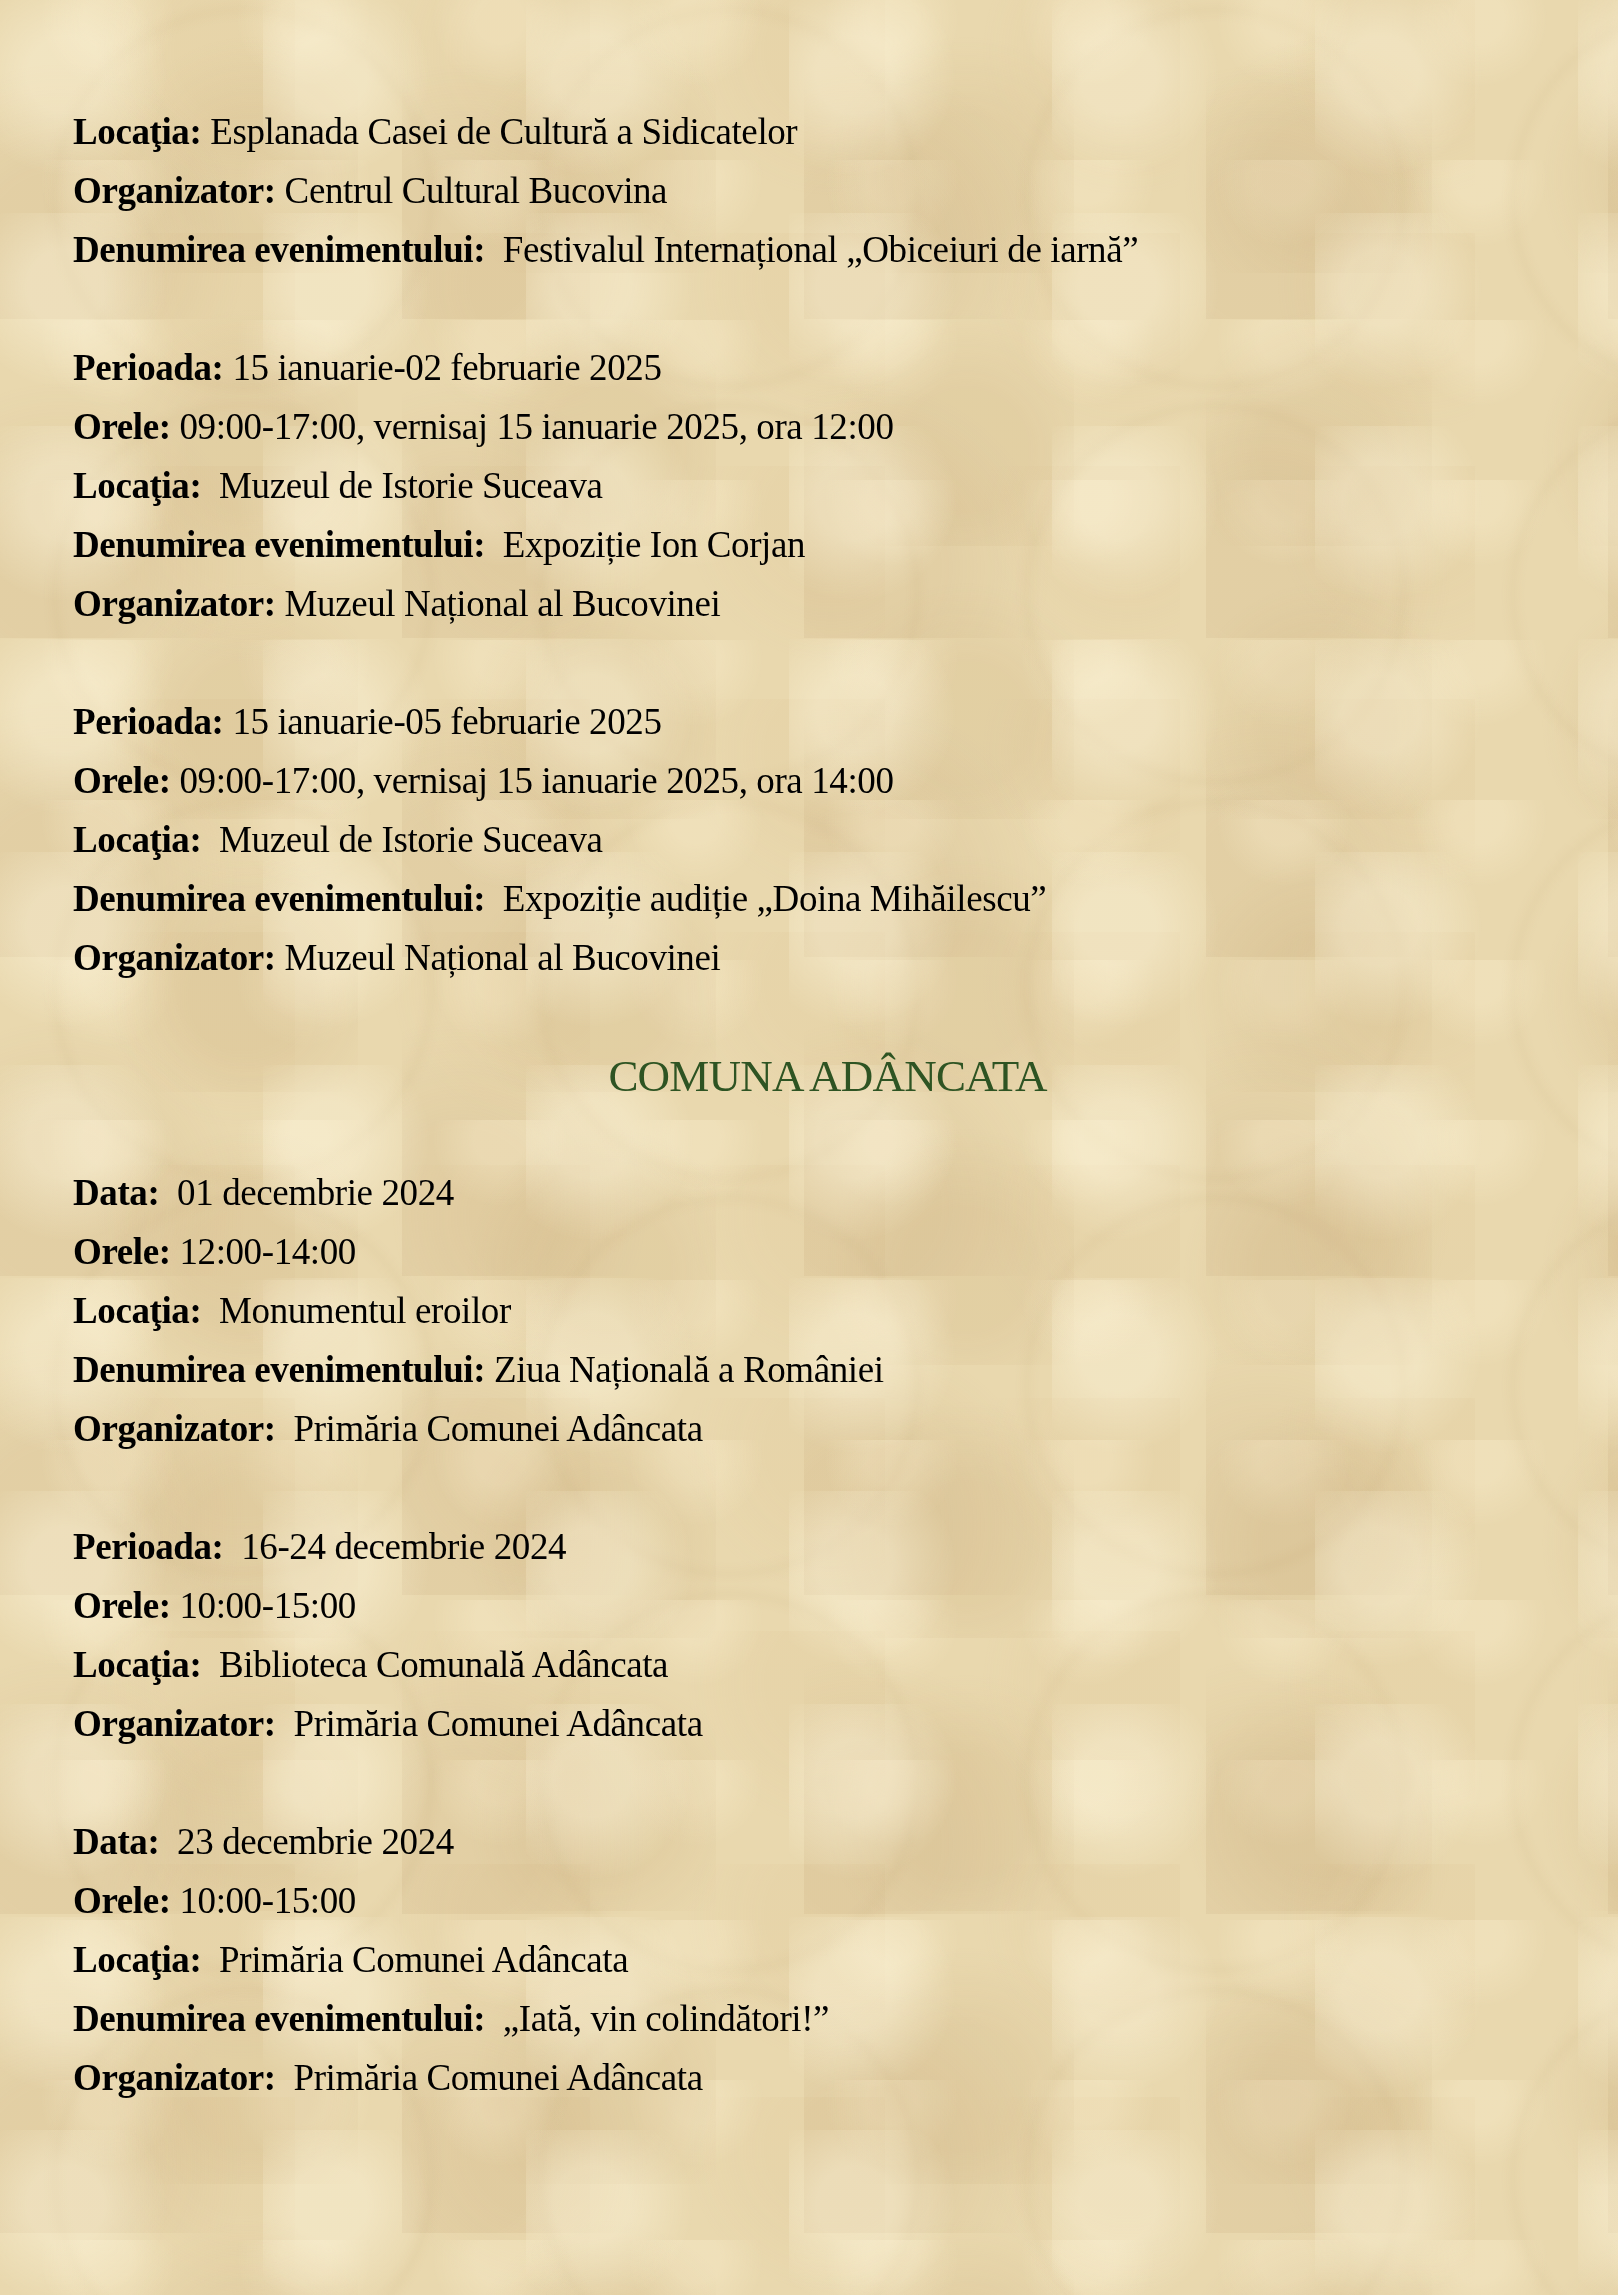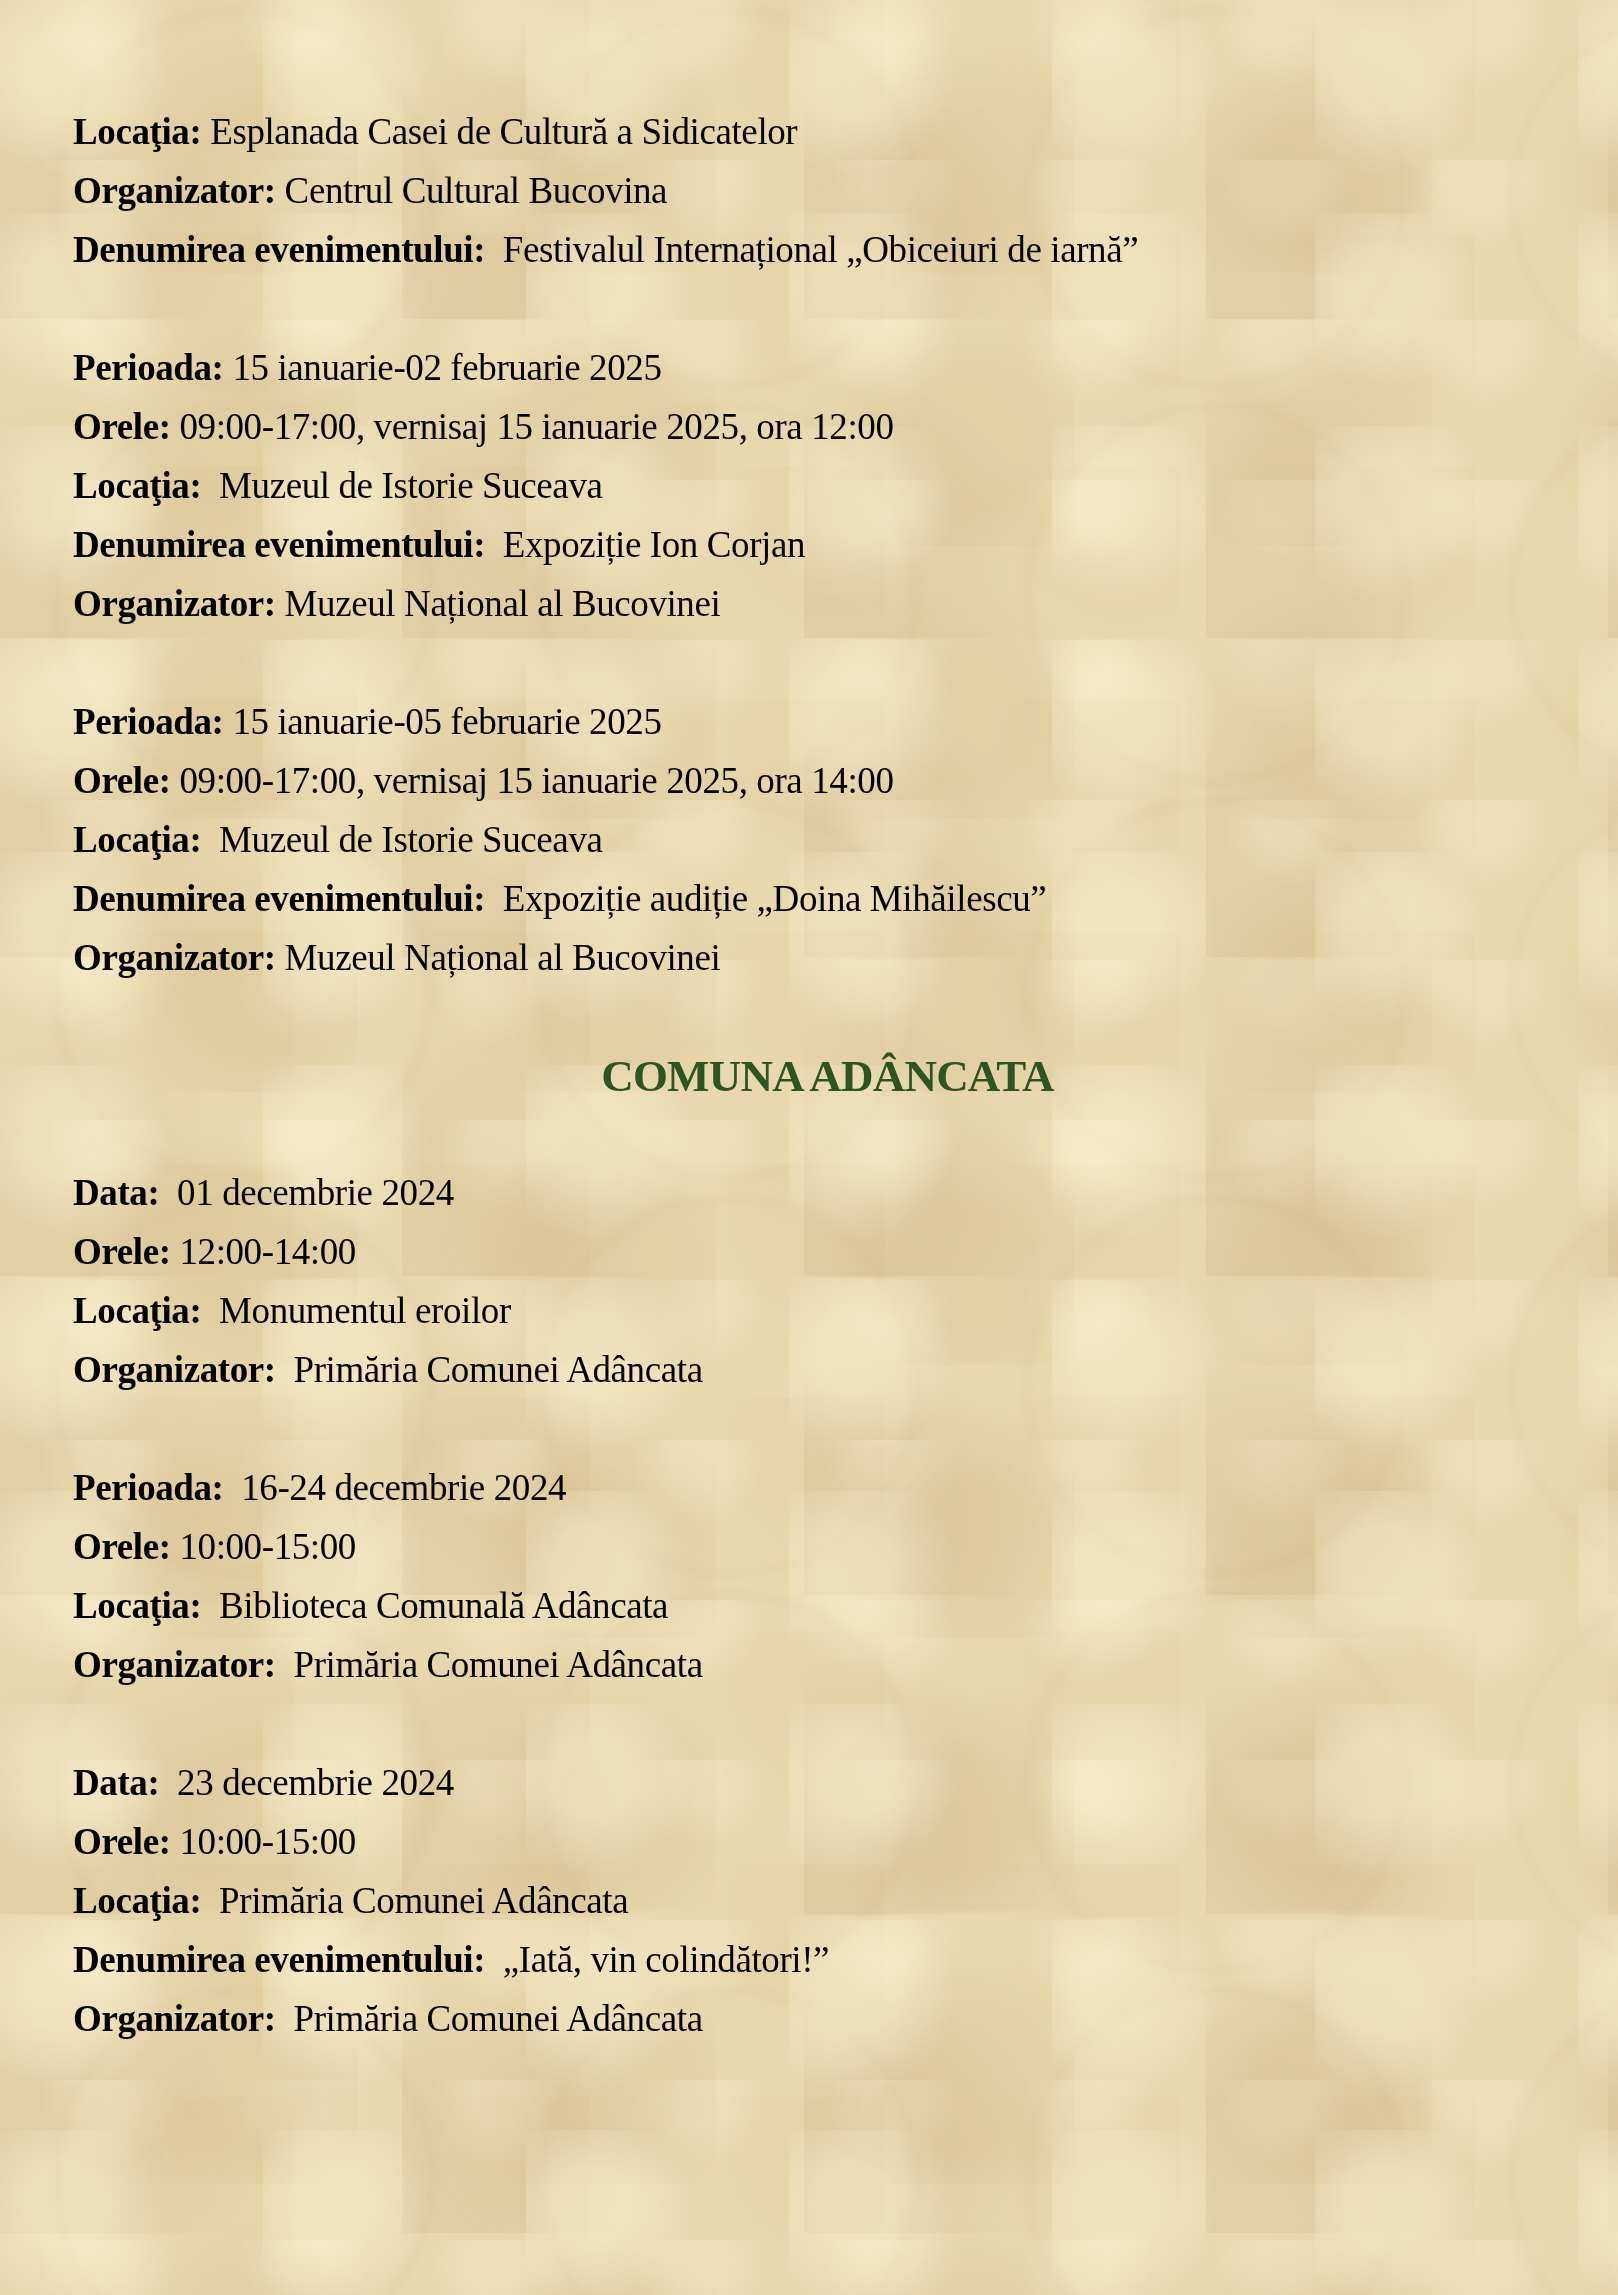--- a/index.html
+++ b/index.html
@@ -55,21 +55,21 @@
     font-weight: bold;
     white-space: pre;
   }
   .value {
     white-space: pre;
   }
   .section-heading {
     margin: 42px 0 56px 0;
     text-align: center;
     font-family: "Liberation Serif", serif;
-    font-weight: bold;
+    font-weight: normal;
     font-size: 45px;
     line-height: 61px;
     letter-spacing: -0.8px;
     color: #2e5423;
     white-space: pre;
   }
 </style>
 </head>
 <body>
 
@@ -97,20 +97,21 @@
       <div class="line"><span class="label">Denumirea evenimentului:</span><span class="value">  Expoziție audiție „Doina Mihăilescu”</span></div>
       <div class="line"><span class="label">Organizator:</span><span class="value"> Muzeul Național al Bucovinei</span></div>
     </div>
 
     <div class="section-heading">COMUNA ADÂNCATA</div>
 
     <div class="block">
       <div class="line"><span class="label">Data:</span><span class="value">  01 decembrie 2024</span></div>
       <div class="line"><span class="label">Orele:</span><span class="value"> 12:00-14:00</span></div>
       <div class="line"><span class="label">Locaţia:</span><span class="value">  Monumentul eroilor</span></div>
+      <div class="line"><span class="label">Denumirea evenimentului:</span><span class="value"> Ziua Națională a României</span></div>
       <div class="line"><span class="label">Organizator:</span><span class="value">  Primăria Comunei Adâncata</span></div>
     </div>
 
     <div class="block">
       <div class="line"><span class="label">Perioada:</span><span class="value">  16-24 decembrie 2024</span></div>
       <div class="line"><span class="label">Orele:</span><span class="value"> 10:00-15:00</span></div>
       <div class="line"><span class="label">Locaţia:</span><span class="value">  Biblioteca Comunală Adâncata</span></div>
       <div class="line"><span class="label">Organizator:</span><span class="value">  Primăria Comunei Adâncata</span></div>
     </div>
 

